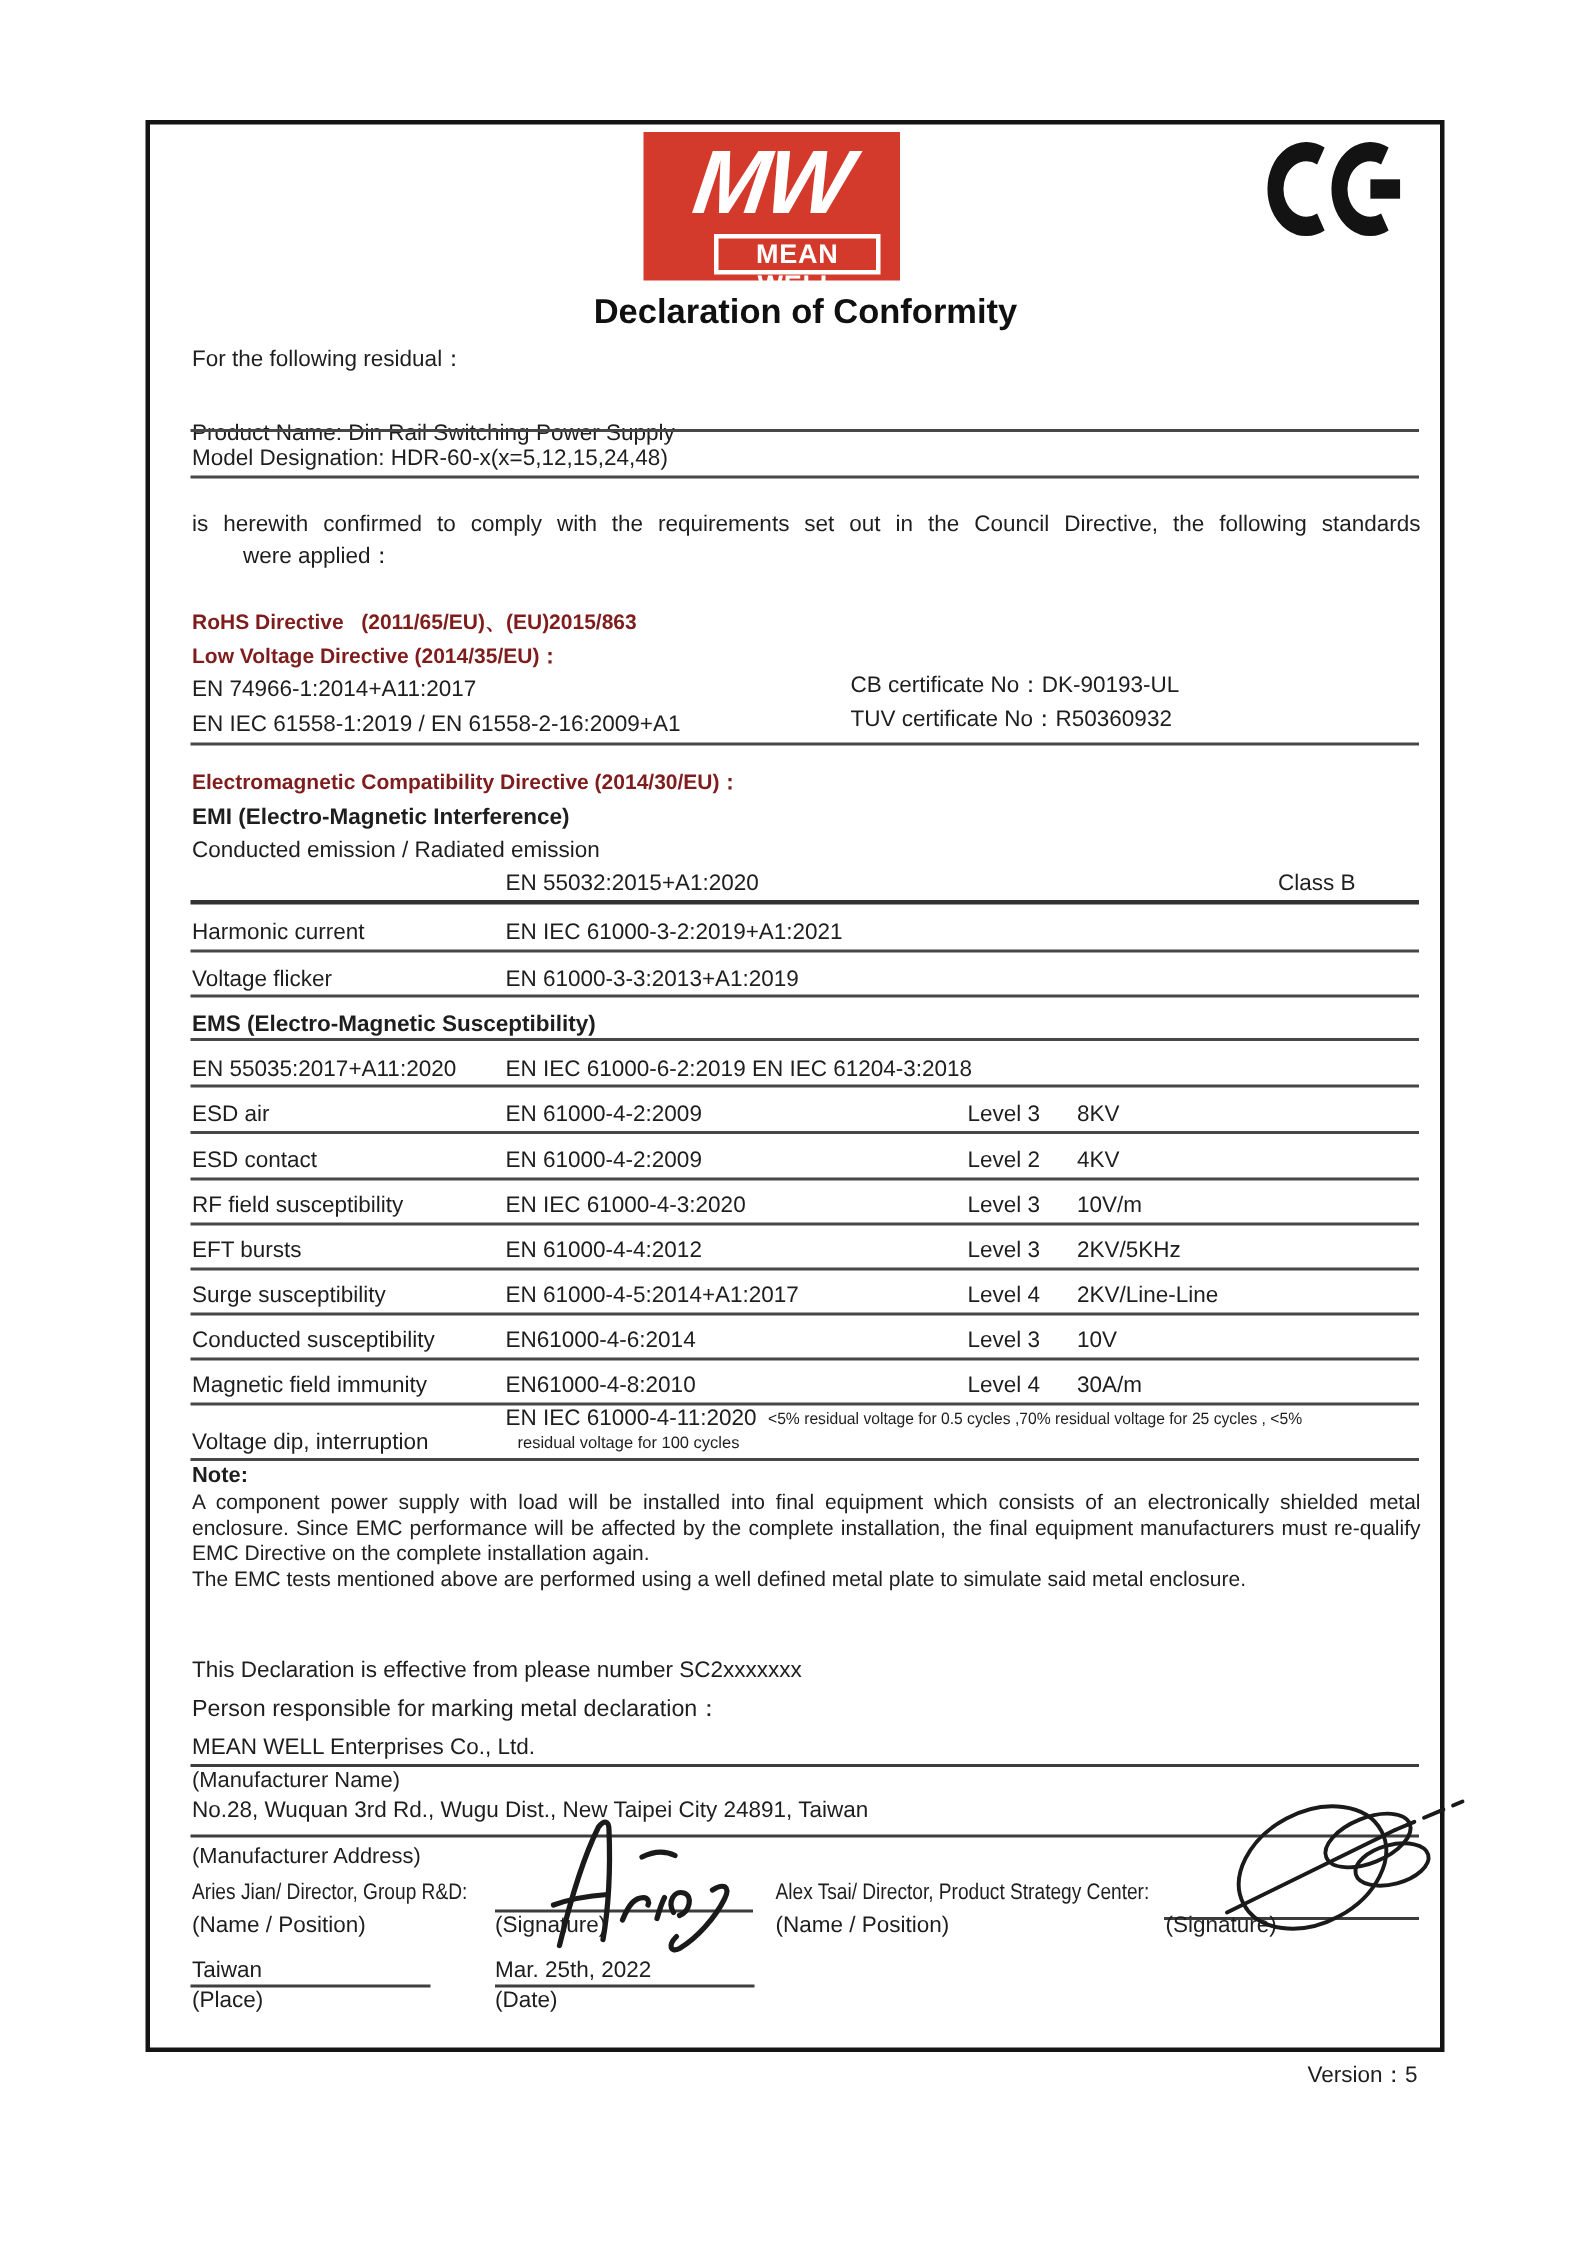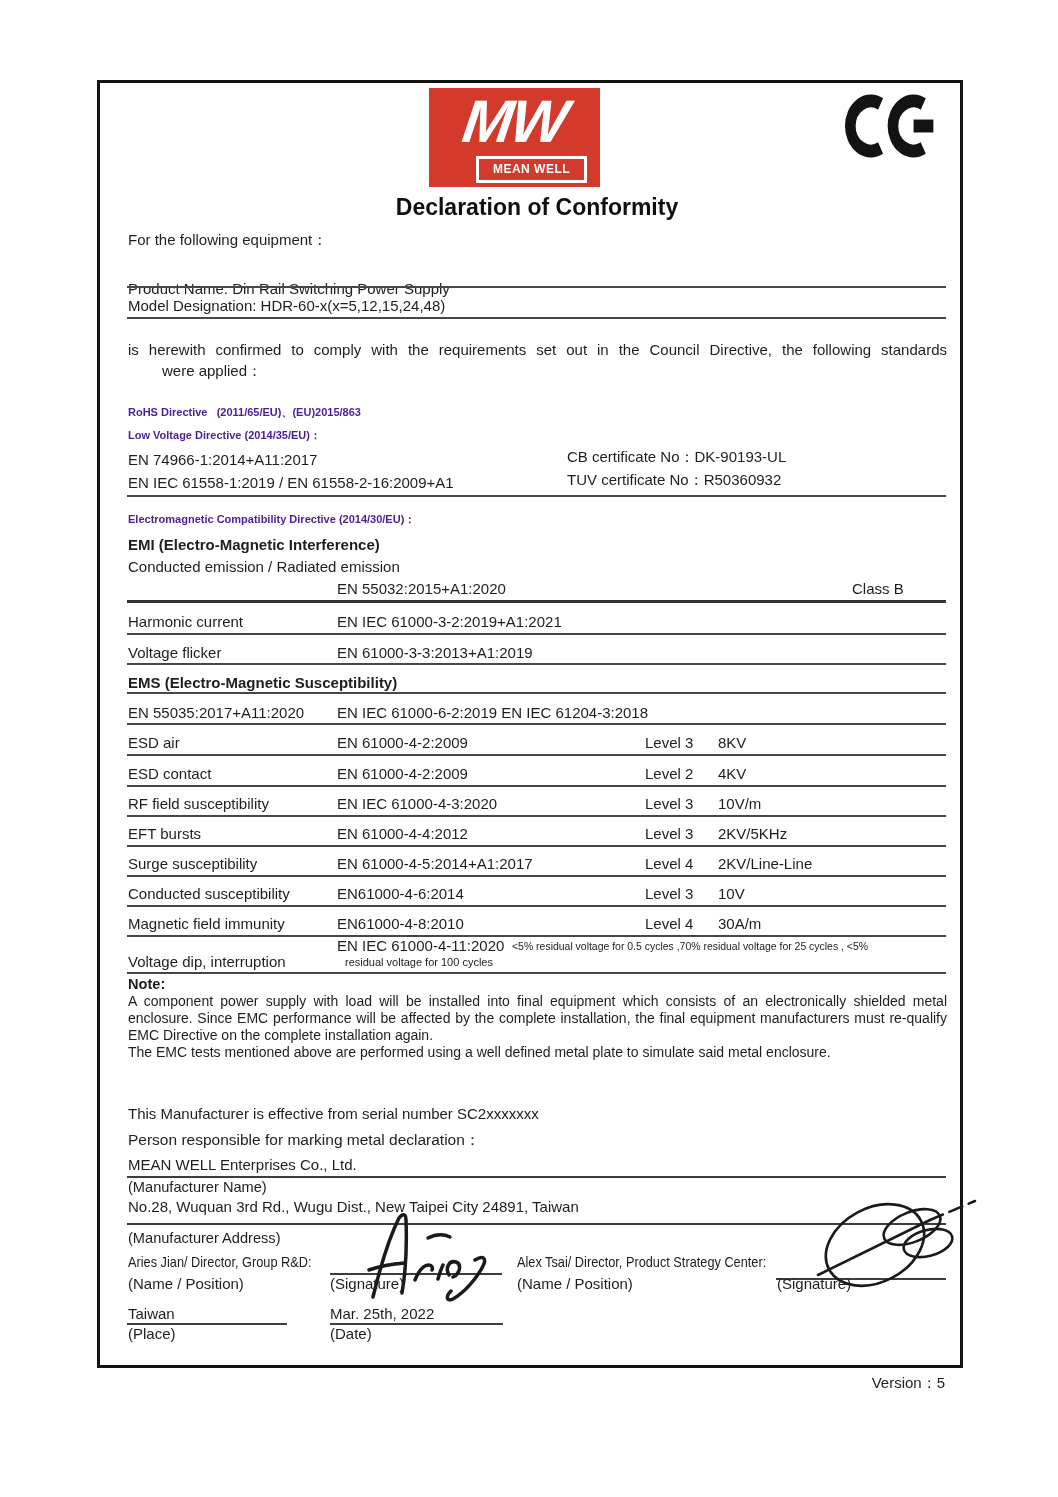--- a/index.html
+++ b/index.html
@@ -2,41 +2,41 @@
 <html><head>
 <meta charset="utf-8">
 <style>
   html,body{margin:0;padding:0;background:#ffffff;}
   #page{position:relative;width:1058px;height:1497px;background:#ffffff;
         font-family:"Liberation Sans",sans-serif;color:#1e1e1e;overflow:hidden;}
   #border-box{position:absolute;left:97px;top:80px;width:860px;height:1282px;
         border:3px solid #141414;}
   .t{position:absolute;white-space:nowrap;font-size:15px;color:#1e1e1e;line-height:1.2;}
   .b{font-weight:bold;}
-  .h16{font-size:11px;font-weight:bold;color:#4c1d95;}
+  .h16{font-size:14px;font-weight:bold;color:#7f1d1d;}
   .small{font-size:11px;}
   .cap{font-size:14.6px;}
   .para{position:absolute;left:128px;width:819px;font-size:15px;color:#1e1e1e;
         text-align:justify;text-align-last:justify;line-height:1.2;}
   .npara{position:absolute;left:128px;width:819px;font-size:14px;color:#1e1e1e;
         text-align:justify;text-align-last:justify;line-height:1.2;}
   .left-last{text-align-last:left;}
   .rule{position:absolute;left:127px;width:819px;height:2px;background:#474747;}
   .rule.thick{height:3px;background:#313131;}
   .rule.short{width:160px;background:#3f3f3f;}
   .condense{display:inline-block;transform:scaleX(0.85);transform-origin:0 50%;}
   .condense2{display:inline-block;transform:scaleX(0.95);transform-origin:0 50%;}
   .u{text-decoration:underline;}
   
   #logo{position:absolute;left:429px;top:88px;width:171px;height:99px;background:#d43a2b;}
   #logo-mw{position:absolute;top:4px;left:0;right:0;text-align:center;color:#ffffff;
         font-weight:bold;font-style:italic;font-size:60px;line-height:60px;
         transform:skewX(-8deg);letter-spacing:-2px;}
   #logo-word{position:absolute;left:14px;right:13px;bottom:4px;height:27px;box-sizing:border-box;
-        border:3px solid #ffffff;color:#ffffff;font-weight:bold;font-size:12px;
+        border:3px solid #ffffff;color:#ffffff;font-weight:bold;font-size:18px;
         line-height:21px;text-align:center;letter-spacing:0.5px;margin-left:33px;}
   .sig-svg{position:absolute;overflow:visible;}
   #version{position:absolute;right:113px;top:1374px;font-size:15px;}
   #title{position:absolute;left:128px;width:818px;top:194px;text-align:center;
         font-size:23px;font-weight:bold;color:#101010;}
 </style>
 </head>
 <body>
 
 <div id="page">
@@ -48,21 +48,21 @@
   </div>
 
   <svg class="sig-svg" style="left:845px;top:90px;" width="96" height="72" viewBox="0 0 126 78" preserveAspectRatio="none">
     <path d="M46.7,15.2 A27,27 0 1 0 46.7,62.8" fill="none" stroke="#131313" stroke-width="14"></path>
     <path d="M102.7,15.2 A27,27 0 1 0 102.7,62.8" fill="none" stroke="#131313" stroke-width="14"></path>
     <path d="M90,39 L116,39" fill="none" stroke="#131313" stroke-width="14"></path>
   </svg>
 
   <div id="title">Declaration of Conformity</div>
 
-  <span class="t" style="left:128px;top:231px;">For the following equipment：</span>
+  <span class="t" style="left:128px;top:231px;">For the following residual：</span>
   <span class="t" style="left:128px;top:280px;">Product Name: Din Rail Switching Power Supply</span>
   <div class="rule" style="top:286px;"></div>
   <span class="t" style="left:128px;top:297px;">Model Designation: HDR-60-x(x=5,12,15,24,48)</span>
   <div class="rule" style="top:317px;"></div>
 
   <div class="para" style="top:341px;">is herewith confirmed to comply with the requirements set out in the Council Directive, the following standards</div>
   <span class="t" style="left:128px;top:362px;margin-left:34px;">were applied：</span>
 
   <span class="t h16" style="left:128px;top:406px;">RoHS Directive&nbsp;&nbsp; (2011/65/EU)、(EU)2015/863</span>
   <span class="t h16" style="left:128px;top:429px;">Low Voltage Directive (2014/35/EU)：</span>
@@ -163,21 +163,21 @@
     <span class="t" style="left:128px;top:953px;">Voltage dip, interruption</span>
   </div>
   <div class="rule" style="top:972px;"></div>
 
   <span class="t b cap" style="left:128px;top:976px;">Note:</span>
   <div class="npara" style="top:993px;">A component power supply with load will be installed into final equipment which consists of an electronically shielded metal</div>
   <div class="npara" style="top:1010px;">enclosure. Since EMC performance will be affected by the complete installation, the final equipment manufacturers must re-qualify</div>
   <div class="npara left-last" style="top:1027px;">EMC Directive on the complete installation again.</div>
   <div class="npara left-last" style="top:1044px;">The EMC tests mentioned above are performed using a well defined metal plate to simulate said metal enclosure.</div>
 
-  <span class="t" style="left:128px;top:1105px;">This Manufacturer is effective from serial number SC2xxxxxxx</span>
+  <span class="t" style="left:128px;top:1105px;">This Declaration is effective from please number SC2xxxxxxx</span>
   <span class="t" style="left:128px;top:1131px;font-size:15.5px;">Person responsible for marking metal declaration：</span>
 
   <span class="t" style="left:128px;top:1156px;">MEAN WELL Enterprises Co., Ltd.</span>
   <div class="rule" style="top:1176px;background:#3d3d3d;"></div>
   <span class="t cap" style="left:128px;top:1179px;">(Manufacturer Name)</span>
   <span class="t" style="left:128px;top:1198px;">No.28, Wuquan 3rd Rd., Wugu Dist., New Taipei City 24891, Taiwan</span>
   <div class="rule" style="top:1223px;background:#3d3d3d;"></div>
   <span class="t cap" style="left:128px;top:1230px;">(Manufacturer Address)</span>
 
   <span class="t" style="left:128px;top:1253px;"><span class="condense">Aries Jian/ Director, Group R&amp;D:</span></span>

